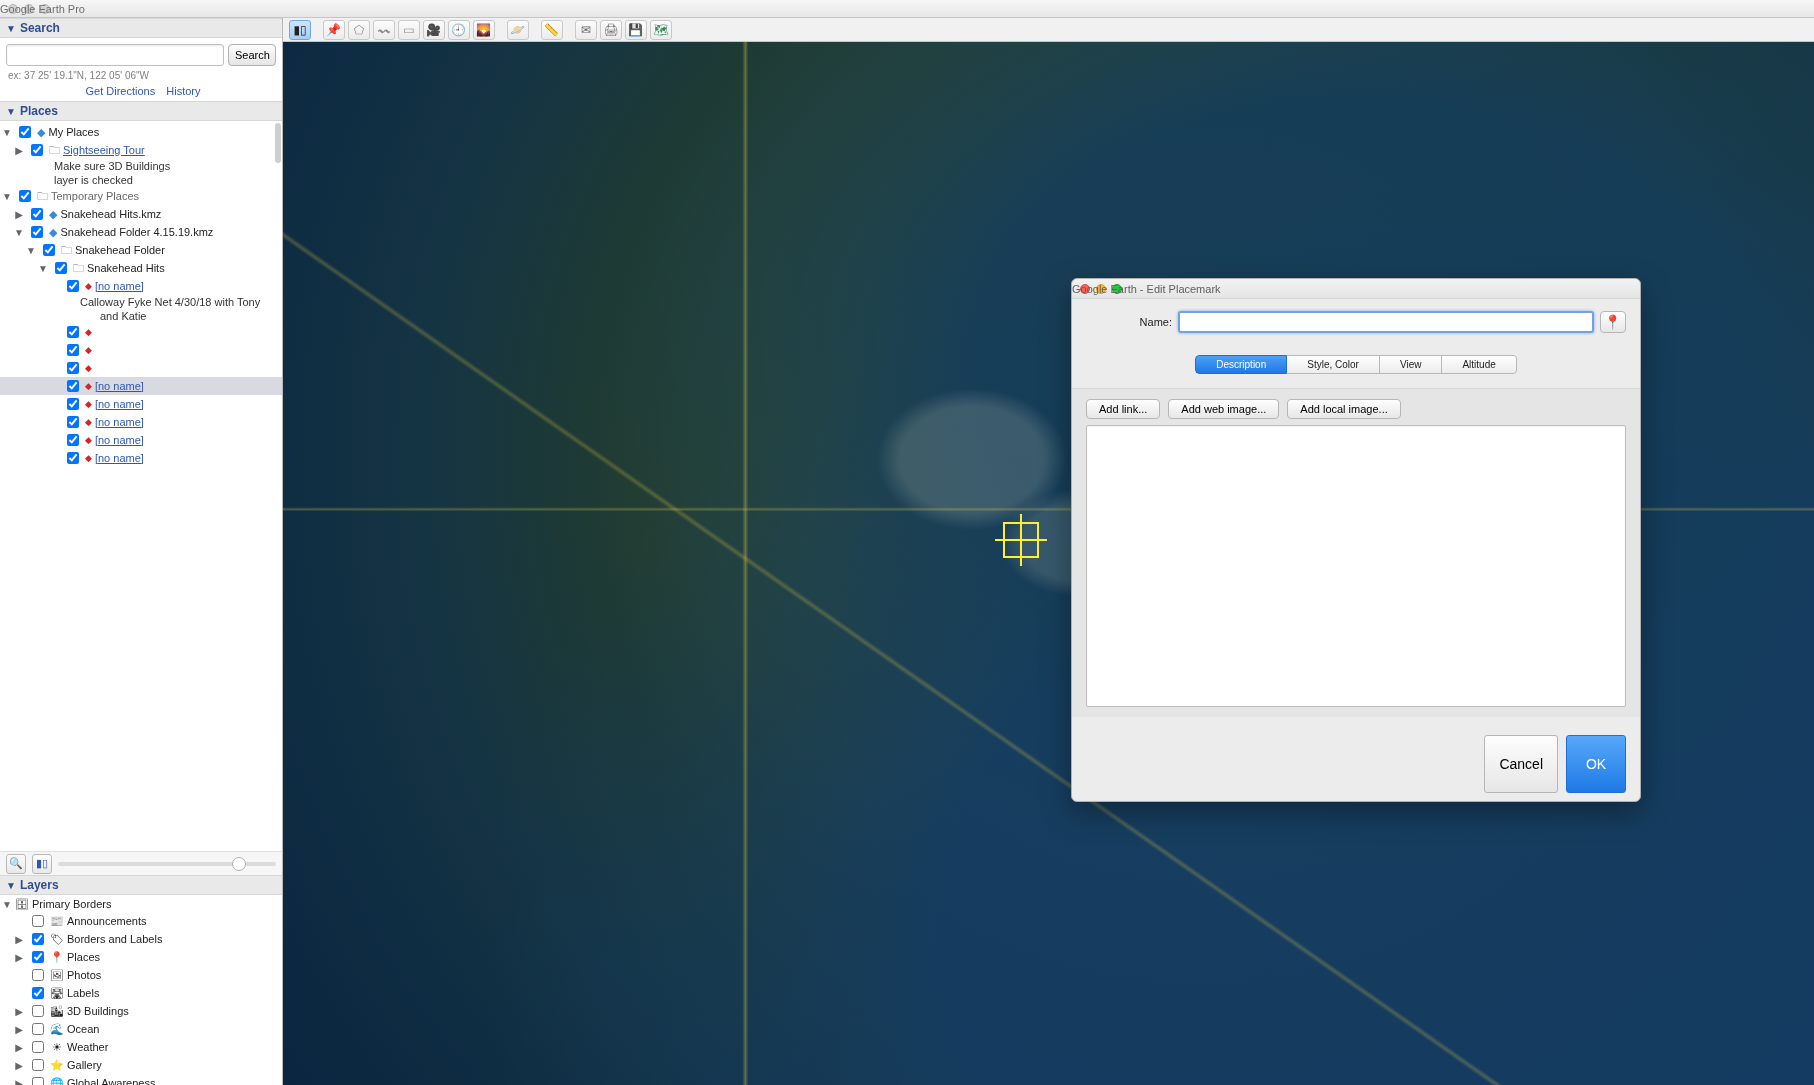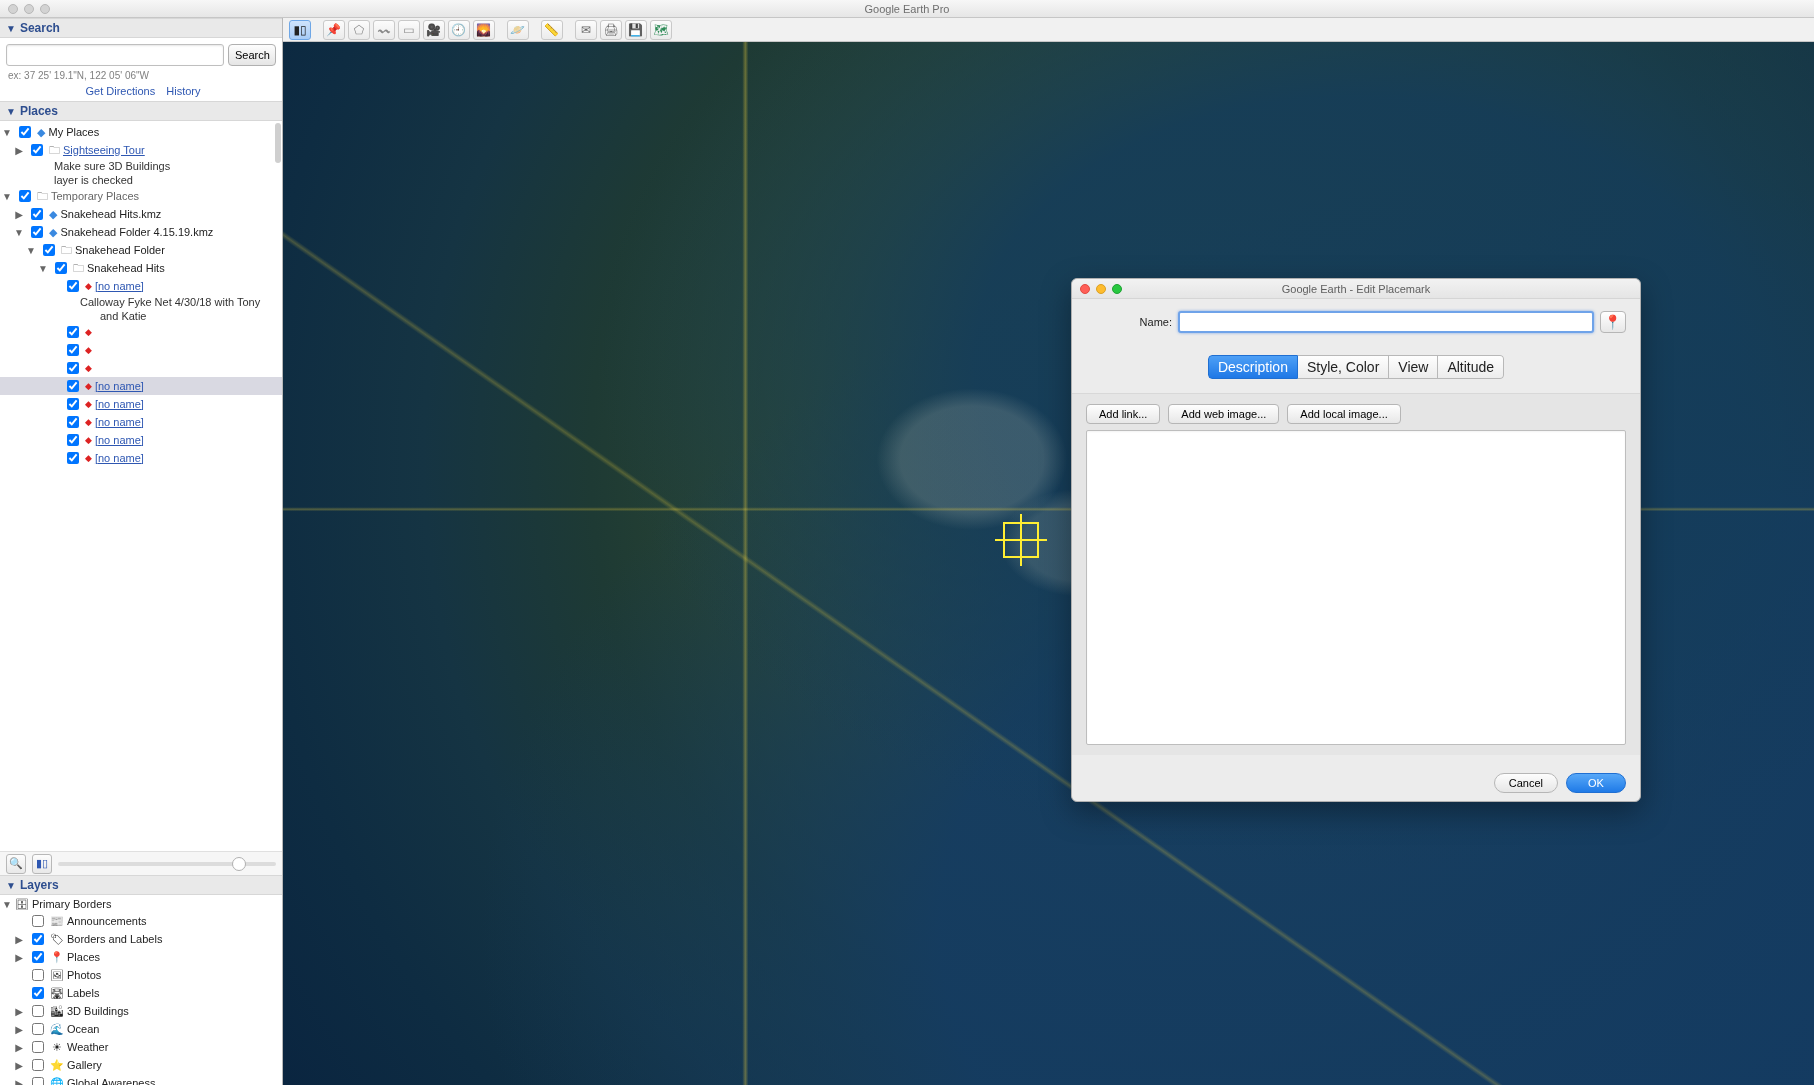--- a/index.html
+++ b/index.html
@@ -10,21 +10,21 @@
     -webkit-font-smoothing: antialiased;
   }
   
   .titlebar {
     height: 18px; background: linear-gradient(#f7f7f7,#e6e6e6);
     border-bottom: 1px solid #c6c6c6;
     display: flex; align-items: center; position: relative;
   }
   .traffic { display:flex; gap:6px; padding-left:8px; }
   .dot { width:10px; height:10px; border-radius:50%; background:#d3d3d3; border:1px solid #b8b8b8; }
-  .titlebar .title { position:absolute; left:0; right:0; text-align:center; font-size:11px; color:#6f6f6f; }
+  .titlebar .title { position:absolute; left:0; right:0; text-align:left; font-size:11px; color:#6f6f6f; }
   
   .app { display:flex; height: calc(100% - 18px); }
   .sidebar { width: 283px; background:#fff; border-right:1px solid #b8b8b8; display:flex; flex-direction:column; }
   .rightpane { flex:1; position:relative; display:flex; flex-direction:column; }
   
   .section-header {
     background:#e9e9e9; border-top:1px solid #d7d7d7; border-bottom:1px solid #d7d7d7;
     padding:2px 6px; font-weight:bold; color:#2e4e8f; display:flex; align-items:center; gap:4px;
     font-size:12px;
   }
@@ -131,21 +131,21 @@
     height:20px; display:flex; align-items:center; position:relative;
     border-bottom:1px solid #d5d5d5;
     background:linear-gradient(#f2f2f2,#e5e5e5);
     border-radius:6px 6px 0 0;
   }
   .dialog .dtraffic { display:flex; gap:6px; padding-left:8px; }
   .ddot { width:10px; height:10px; border-radius:50%; }
   .ddot.r { background:#ff5f57; border:1px solid #e24b41; }
   .ddot.y { background:#febc2e; border:1px solid #dba023; }
   .ddot.g { background:#28c840; border:1px solid #1fa334; }
-  .dialog .dtitle { position:absolute; left:0; right:0; text-align:center; font-size:11px; color:#5f5f5f; }
+  .dialog .dtitle { position:absolute; left:0; right:0; font-size:11px; color:#5f5f5f; }
   .dialog .dbody { padding:12px 14px 10px 14px; display:flex; flex-direction:column; gap:8px; flex:1; }
   .name-row { display:flex; align-items:center; gap:6px; }
   .name-row label { width:40px; text-align:right;margin-left:46px; }
   .name-row input {
     flex:1; height:22px; border:2px solid #6fa3e9; border-radius:3px;
     box-shadow: 0 0 3px rgba(80,140,230,0.7);
     padding:2px 4px; font-size:11px; background:#fff;
   }
   .icon-btn {
     width:26px; height:22px; border:1px solid #b6b6b6; border-radius:4px;
@@ -153,22 +153,22 @@
     color:#e6c84a; font-size:14px;
   }
   .coord-rows { display:flex; flex-direction:column; gap:4px; align-items:center; margin-top:4px; }
   .coord-row { display:flex; align-items:center; gap:6px; }
   .coord-row label { width:160px; text-align:right; }
   .coord-row input { width:180px; height:20px; border:1px solid #bcbcbc; border-radius:2px; padding:2px 4px; font-size:11px; background:#fff; }
   .tabs {
     align-self:center; display:flex; margin-top:14px; border-radius:4px; overflow:hidden;
   }
   .tab {
-    padding:3px 9px; border:1px solid #b8b8b8; border-left:none;
-    background:linear-gradient(#fefefe,#ececec); font-size:14px; cursor:pointer;
+    padding:3px 20px; border:1px solid #b8b8b8; border-left:none;
+    background:linear-gradient(#fefefe,#ececec); font-size:10px; cursor:pointer;
   }
   .tab:first-child { border-left:1px solid #b8b8b8; border-radius:4px 0 0 4px; }
   .tab:last-child { border-radius:0 4px 4px 0; }
   .tab.active { background:linear-gradient(#4ea0f6,#1f78e6); color:#fff; border-color:#1f6fd2; }
   .desc-area {
     flex:1; display:flex; flex-direction:column; gap:6px; background:#e5e5e5;
     border-top:1px solid #d8d8d8; margin:6px -14px 0 -14px; padding:10px 14px;
   }
   .desc-buttons { display:flex; gap:8px; }
   .dbtn {
@@ -176,22 +176,22 @@
     background:linear-gradient(#fefefe,#e7e7e7); font-size:11px;
   }
   .desc-text {
     flex:1; background:#fff; border:1px solid #bdbdbd; border-radius:2px;
     box-shadow: inset 0 1px 2px rgba(0,0,0,0.05);
   }
   .dactions {
     display:flex; justify-content:flex-end; gap:8px; padding:8px 14px;
   }
   .btn {
-    min-width:60px; padding:3px 14px; border:1px solid #b6b6b6; border-radius:10px;
-    background:linear-gradient(#fdfdfd,#e6e6e6); font-size:11px;
+    min-width:60px; padding:20px 14px; border:1px solid #b6b6b6; border-radius:3px;
+    background:linear-gradient(#fdfdfd,#e6e6e6); font-size:14px;
   }
   .btn.primary { background:linear-gradient(#57a8f8,#1f7ae7); color:#fff; border-color:#1f6fd2; }
   
   .places-scroll-hint {
     position:absolute; right:1px; top:2px; width:6px; height:40px; background:#cfcfcf; border-radius:3px;
   }
 </style>
 </head>
 <body>
 

